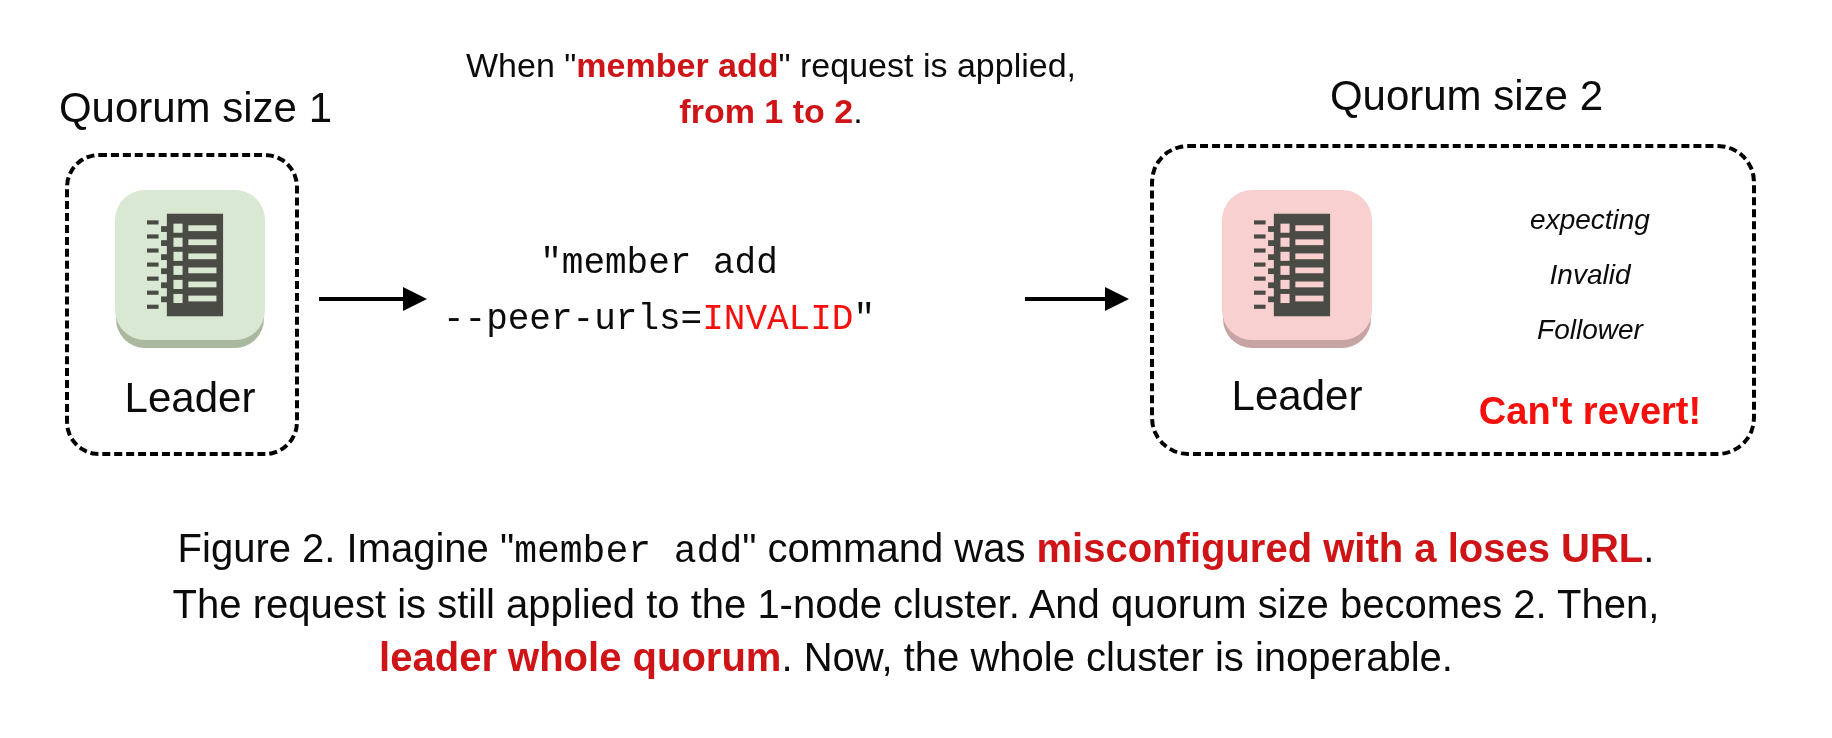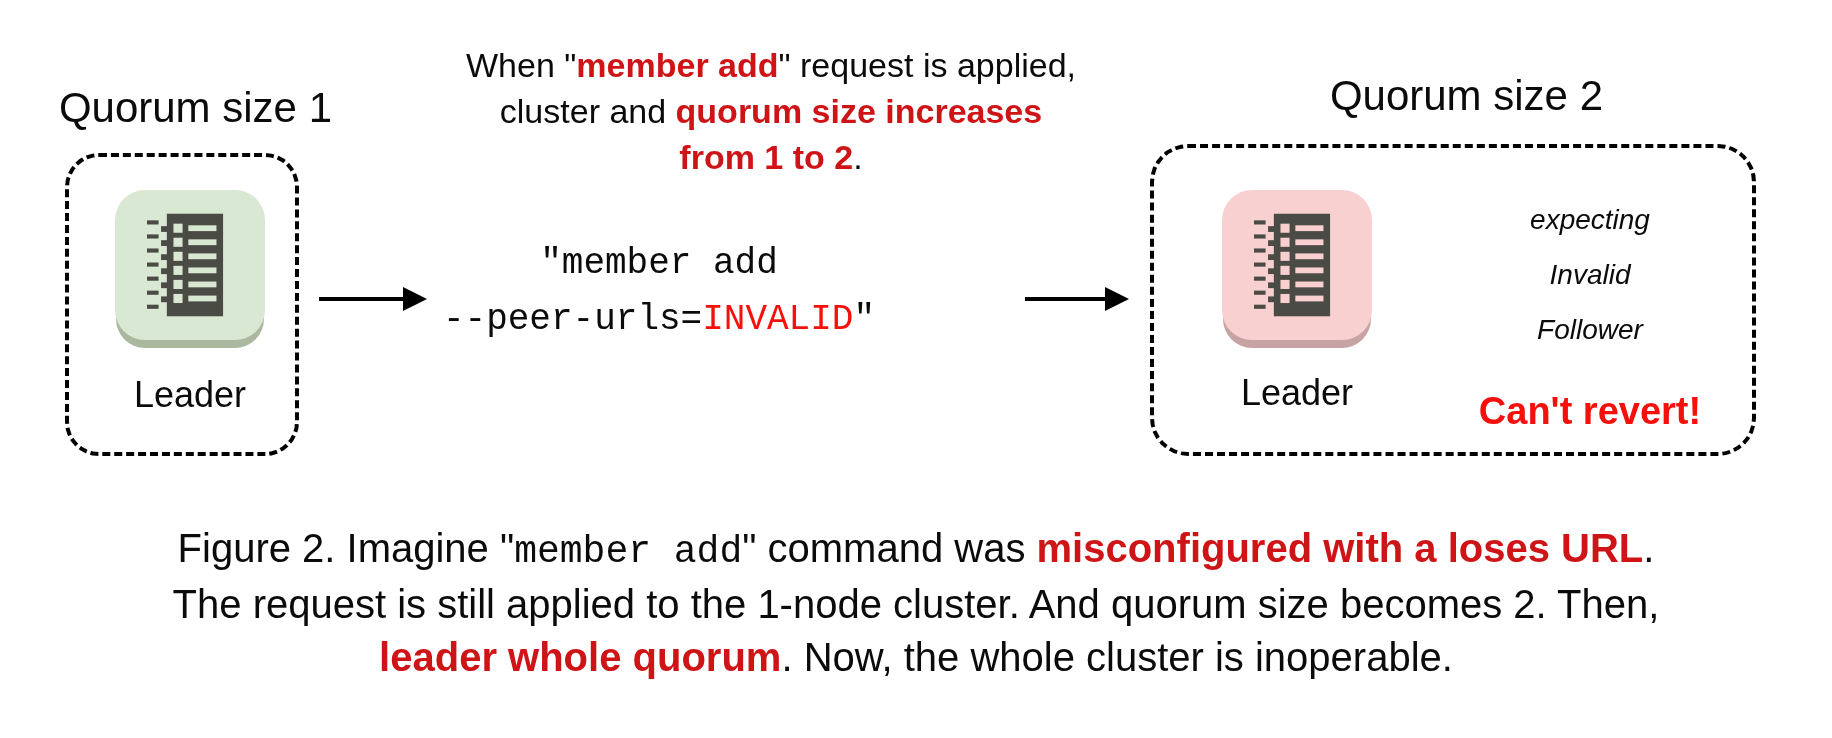--- a/index.html
+++ b/index.html
@@ -22,21 +22,21 @@
 
   
   .node{width:150px;height:150px;border-radius:30px;display:flex;align-items:center;justify-content:center;}
   .node.green{left:115px;top:190px;background:var(--node-green-bg);box-shadow:0 9px 0 -1px var(--node-green-edge);}
   .node.pink{left:1222px;top:190px;background:var(--node-pink-bg);box-shadow:0 9px 0 -1px var(--node-pink-edge);}
   .node svg{width:86px;height:116px;display:block;}
   .node svg .dark{fill:var(--icon-dark);}
   .node.green svg .lite{fill:var(--node-green-bg);}
   .node.pink svg .lite{fill:var(--node-pink-bg);}
 
-  .node-label{font-size:36px;white-space:nowrap;}
+  .node-label{font-size:42px;white-space:nowrap;}
   .label-left{left:100px;top:374px;width:180px;}
   .label-right{left:1207px;top:372px;width:180px;}
 
   
   .arrow{display:flex;align-items:center;height:26px;}
   .arrow .shaft{flex:1;height:4px;background:#000;}
   .arrow .head{width:0;height:0;border-left:24px solid #000;border-top:12px solid transparent;border-bottom:12px solid transparent;}
   .arrow1{left:319px;top:286px;width:108px;}
   .arrow2{left:1025px;top:286px;width:104px;}
 
@@ -97,21 +97,20 @@
   </div>
   <div class="abs node-label label-left center">Leader</div>
 
   <div class="abs arrow arrow1">
     <div class="shaft"></div>
     <div class="head"></div>
   </div>
 
   <div class="abs annotation center">
     <div><span>When "</span><span class="red-b">member add</span><span>" request is applied,</span></div>
-    <div><span>cluster and </span><span class="red-b">quorum size increases</span></div>
     <div><span class="red-b">from 1 to 2</span><span>.</span></div>
   </div>
 
   <div class="abs command center">
     <div>"member add</div>
     <div><span>--peer-urls=</span><span class="red-bright">INVALID</span><span>"</span></div>
   </div>
 
   <div class="abs arrow arrow2">
     <div class="shaft"></div>

